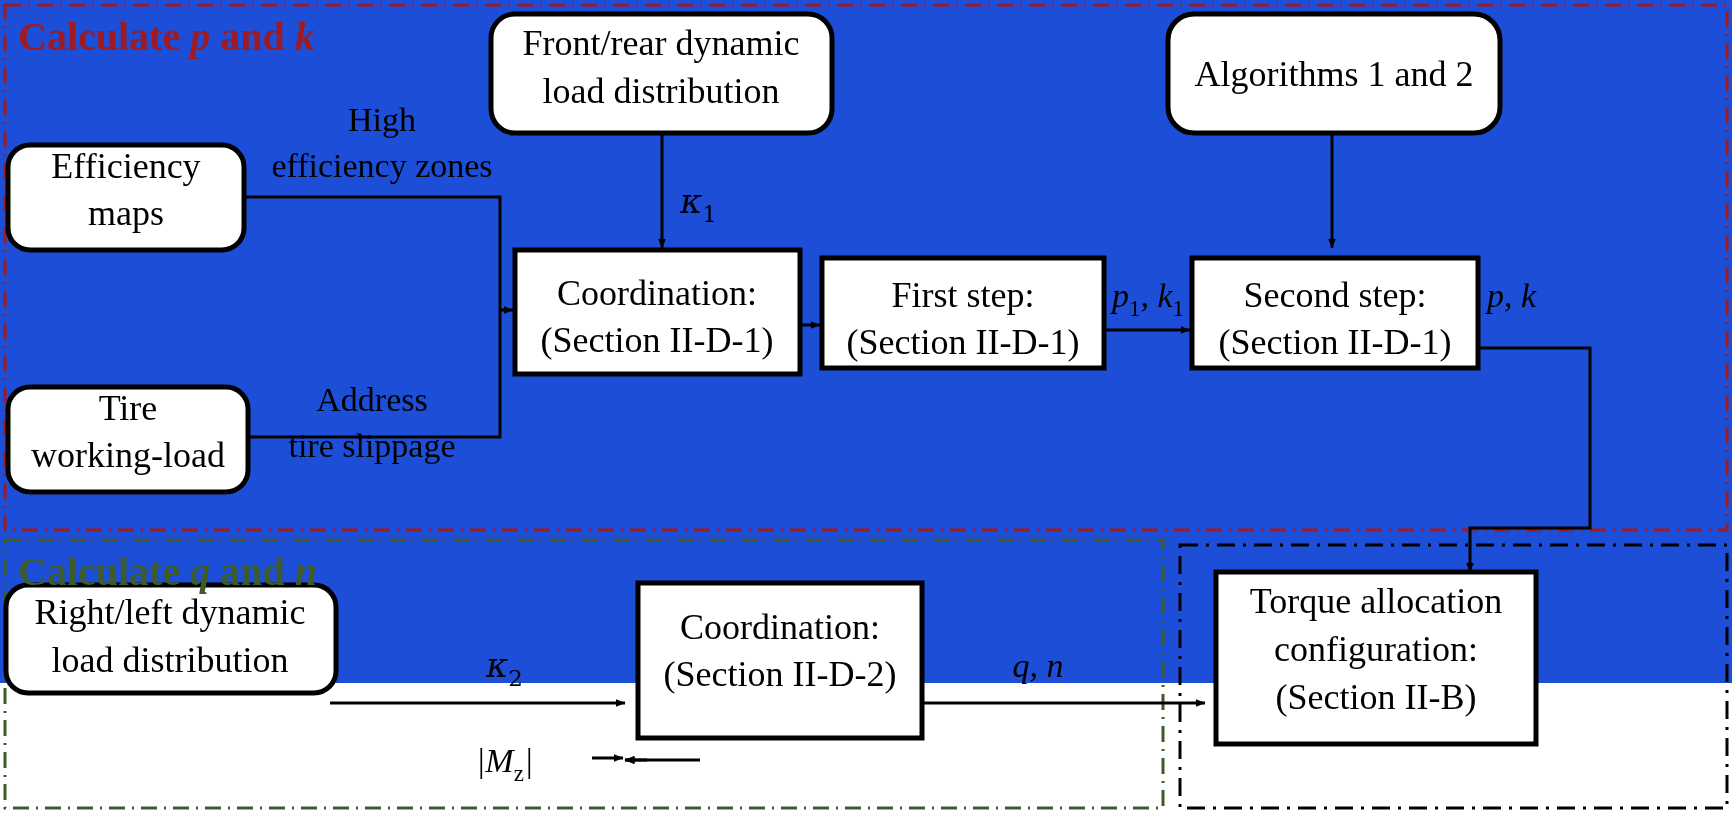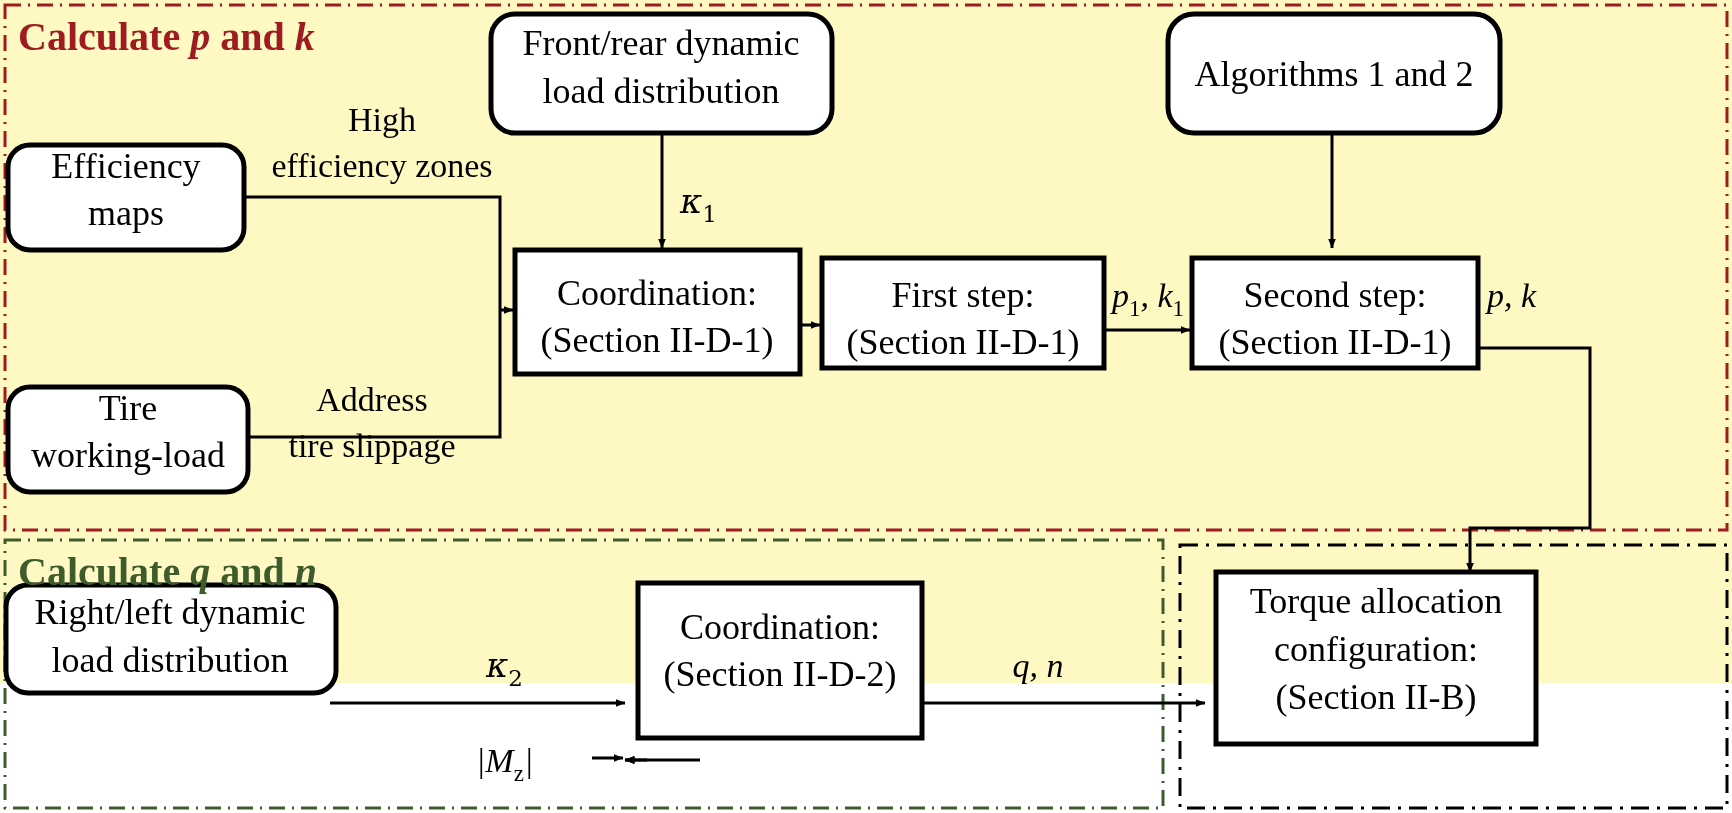--- a/index.html
+++ b/index.html
@@ -1,18 +1,18 @@
 <!DOCTYPE html>
 <html><head>
 <meta charset="utf-8">
 <style>
   html,body{margin:0;padding:0;background:#ffffff;}
   body{width:1732px;height:813px;overflow:hidden;
        font-family:"Liberation Serif","DejaVu Serif",serif;}
-  #stage{position:relative;width:1732px;height:683px;background:#fef9c3;}
+  #stage{position:relative;width:1732px;height:683px;background:#1d4ed8;}
   #stage svg{position:absolute;left:0;top:0;}
   .ttl{font-weight:bold;font-size:40px;}
   .ttl .it{font-style:italic;}
   .bx{font-size:36px;fill:#000;}
   .lbl{font-size:34px;fill:#000;}
   .mth{font-size:34px;fill:#000;font-style:italic;}
   .sub{font-size:23px;fill:#000;font-style:normal;}
   .kap{font-size:34px;fill:#000;font-style:italic;font-family:"DejaVu Serif",serif;}
 </style>
 </head>

